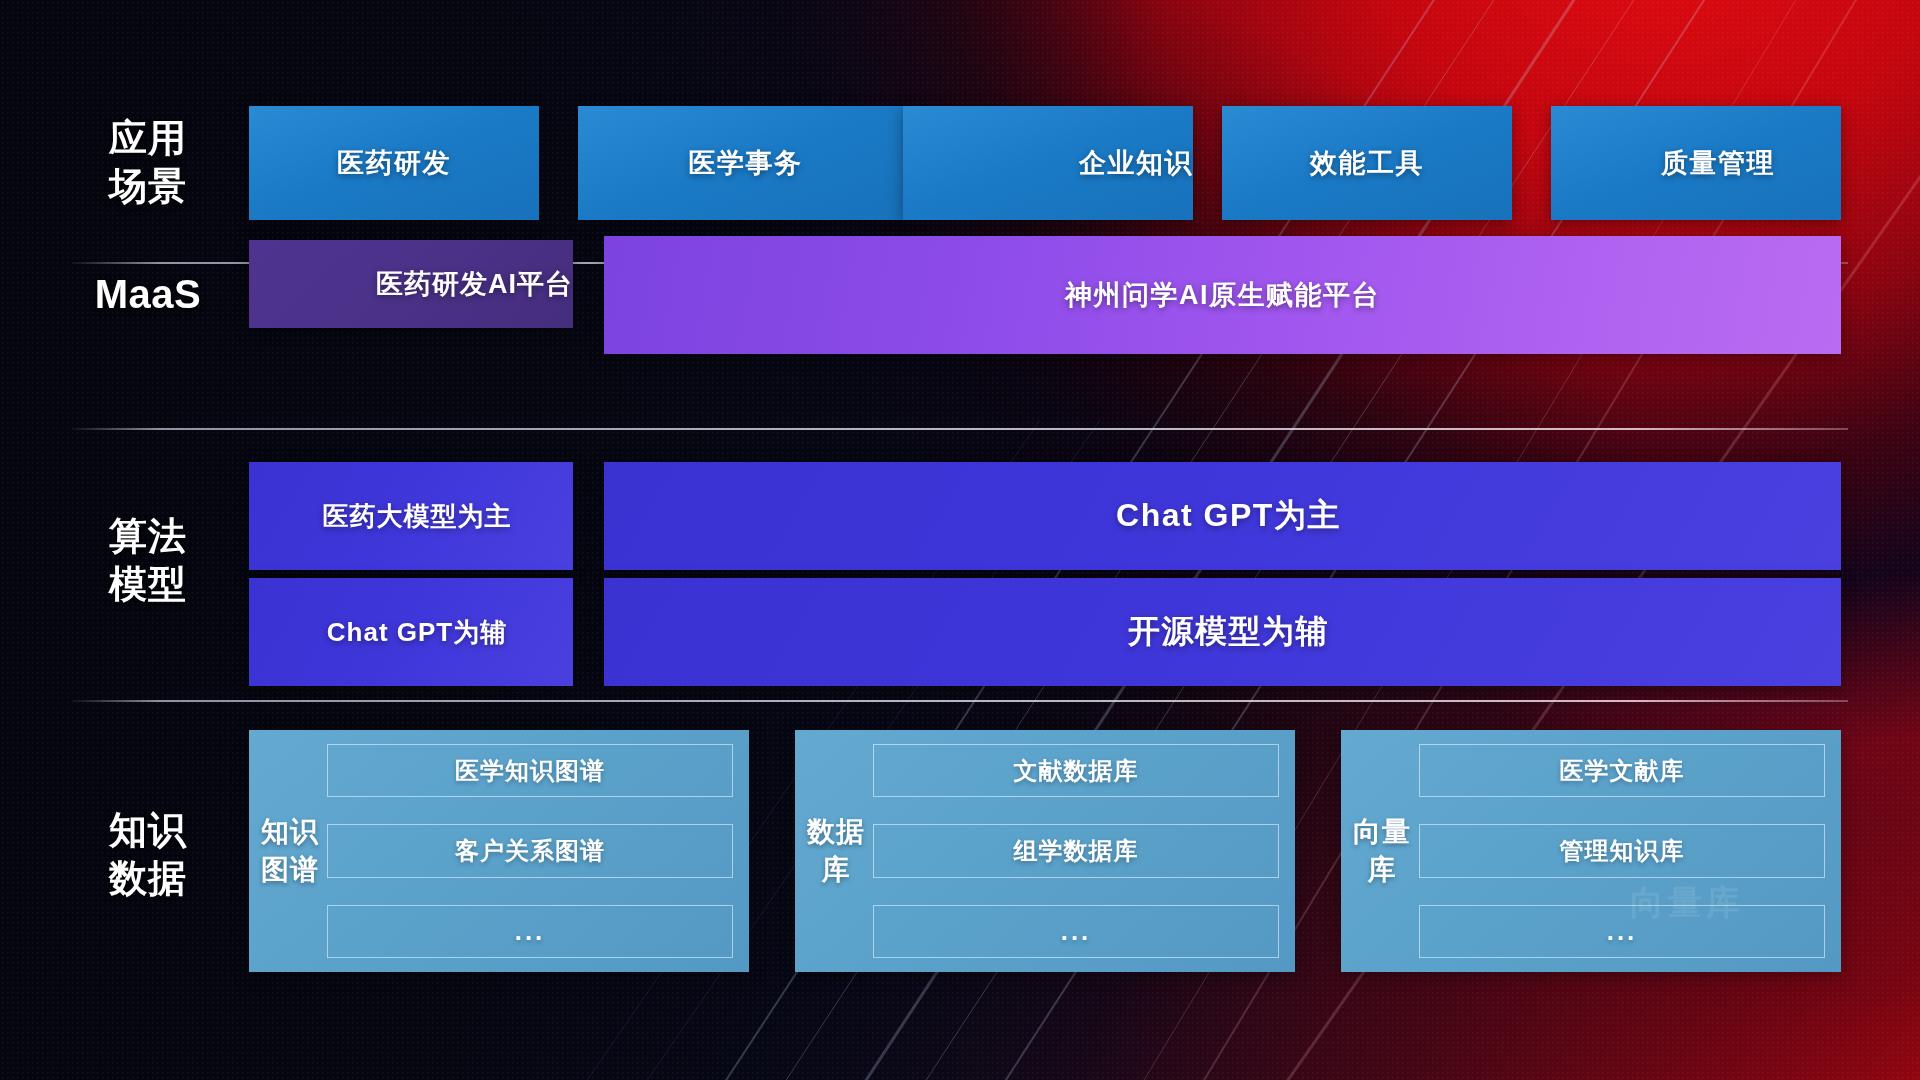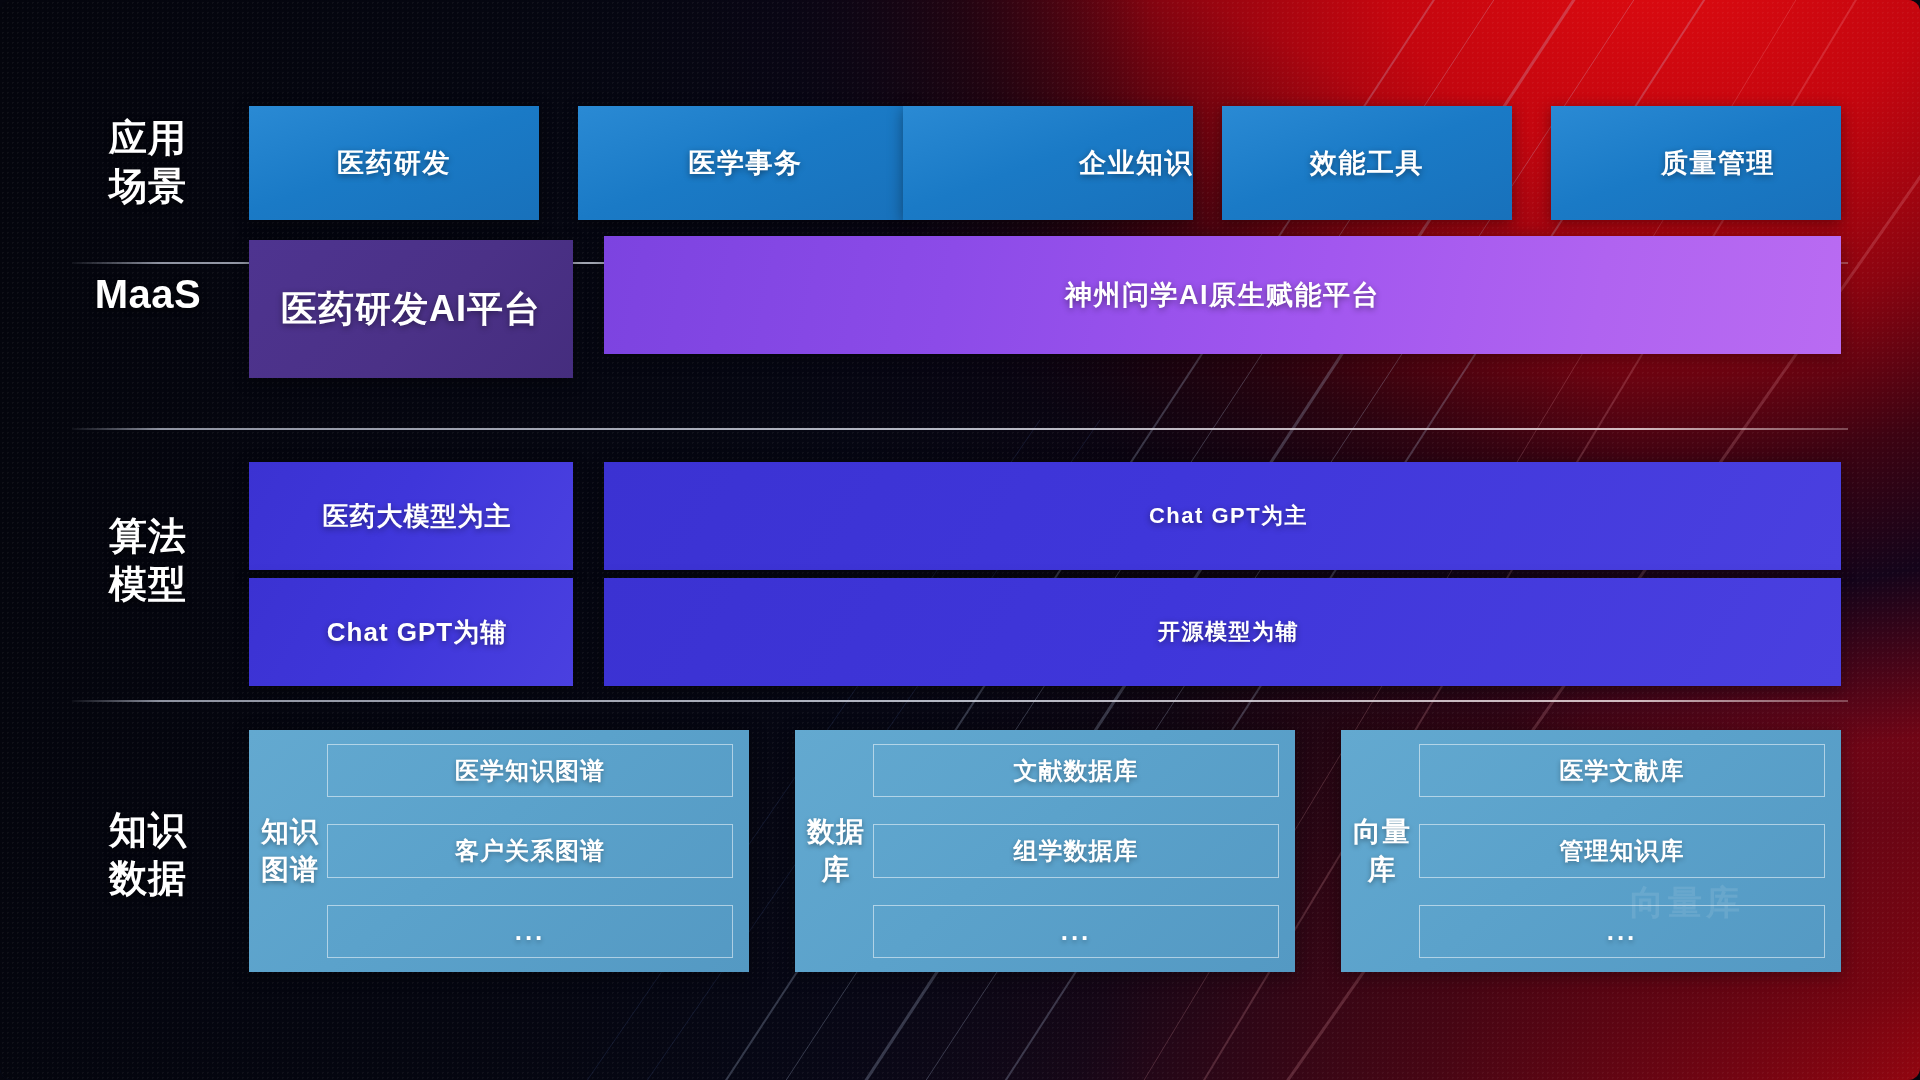--- a/index.html
+++ b/index.html
@@ -11,21 +11,20 @@
     background: #05060f;
     font-family: "Liberation Sans", "DejaVu Sans", sans-serif;
   }
 
   #stage {
     position: relative;
     width: 1920px;
     height: 1080px;
     overflow: hidden;
     background: #05060f;
-    border-radius: 12px;
   }
 
   
   .bg-base {
     position: absolute;
     inset: 0;
     background:
       radial-gradient(ellipse 1100px 820px at 1660px -60px, #e00b10 0%, #c4060f 26%, #8b0410 46%, #3d0312 64%, #14041a 80%, rgba(5,6,15,0) 100%),
       radial-gradient(ellipse 900px 700px at 1880px 330px, rgba(190,8,30,0.85) 0%, rgba(120,5,25,0.5) 38%, rgba(30,4,20,0.15) 70%, rgba(5,6,15,0) 100%),
       radial-gradient(ellipse 700px 520px at 1820px 760px, rgba(110,6,24,0.75) 0%, rgba(52,4,18,0.4) 45%, rgba(5,6,15,0) 100%),
@@ -107,44 +106,45 @@
     height: 114px;
     font-size: 27px;
     letter-spacing: 1.5px;
     background: linear-gradient(160deg, #2a8ad4 0%, #1a7ac6 48%, #1871bb 100%);
     box-shadow: 0 3px 14px rgba(0,0,0,0.38);
   }
 
   
   .maas-left {
     top: 240px;
-    height: 138px;
-    font-size: 36px;
+    height: 88px;
+    font-size: 27px;
     letter-spacing: 1px;
     background: linear-gradient(135deg, #4e3490 0%, #4b3187 55%, #452d7e 100%);
     box-shadow: 0 3px 14px rgba(0,0,0,0.38);
+    justify-content: flex-end;
   }
   .maas-right {
     top: 236px;
     height: 118px;
     font-size: 27px;
     letter-spacing: 1.5px;
     background: linear-gradient(100deg, #7c43e0 0%, #8c4be8 28%, #a257ef 58%, #b063f0 80%, #b96bf2 100%);
     box-shadow: 0 3px 16px rgba(0,0,0,0.35);
   }
 
   
   .algo {
     font-size: 26px;
     letter-spacing: 1px;
     background: linear-gradient(120deg, #3b32d2 0%, #3f36da 45%, #4a40e0 100%);
     box-shadow: 0 3px 14px rgba(0,0,0,0.34);
     padding-left: 12px;
   }
-  .algo.wide { font-size: 22px; letter-spacing: 1.5px; }
+  .algo.wide { font-size: 32px; letter-spacing: 1.5px; }
 
   
   .kd-group {
     position: absolute;
     top: 730px;
     height: 242px;
     background: linear-gradient(140deg, #63a9d0 0%, #5ba2cb 46%, #5499c3 100%);
     box-shadow: 0 3px 16px rgba(0,0,0,0.35);
     display: flex;
     align-items: center;

